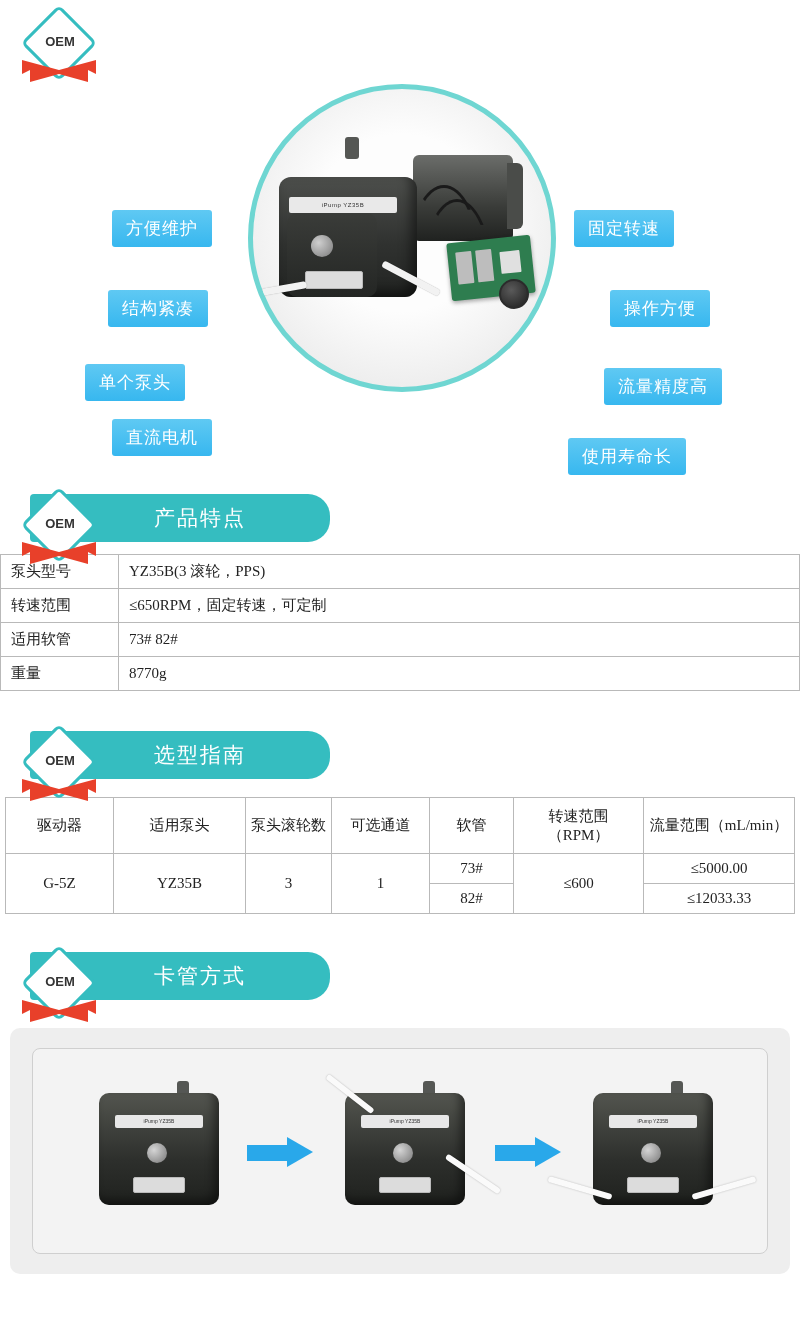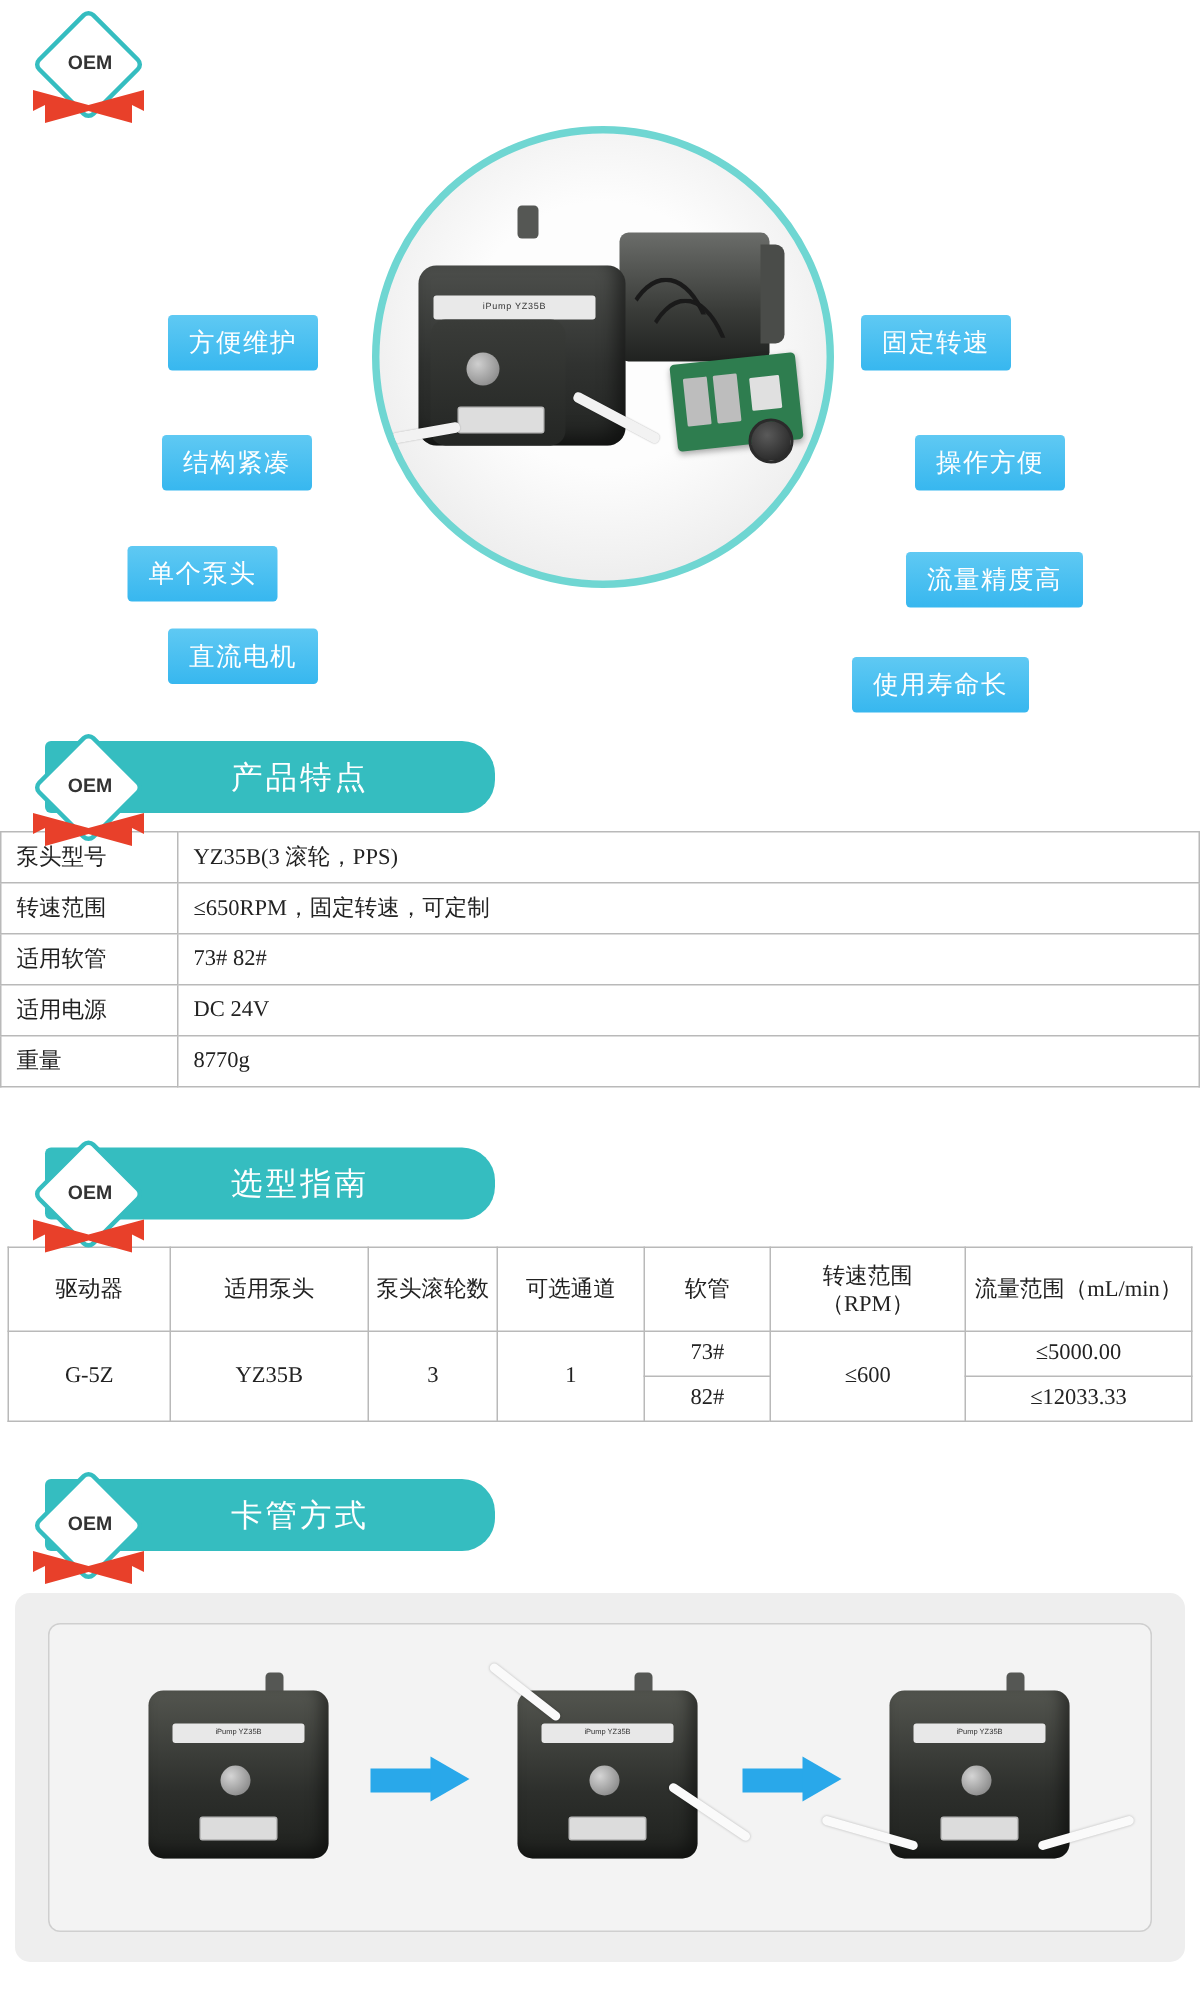--- a/index.html
+++ b/index.html
@@ -382,24 +382,20 @@
     </tr>
     <tr>
       <td class="k">转速范围</td>
       <td>≤650RPM，固定转速，可定制</td>
     </tr>
     <tr>
       <td class="k">适用软管</td>
       <td>73#  82#</td>
     </tr>
     <tr>
-      <td class="k">适用电源</td>
-      <td>DC  24V</td>
-    </tr>
-    <tr>
       <td class="k">重量</td>
       <td>8770g</td>
     </tr>
   </tbody>
 </table>
 
 <div class="sec-header" style="margin-top:28px;">
   <div class="sec-banner">
     <span class="sec-banner-title">选型指南</span>
   </div>

